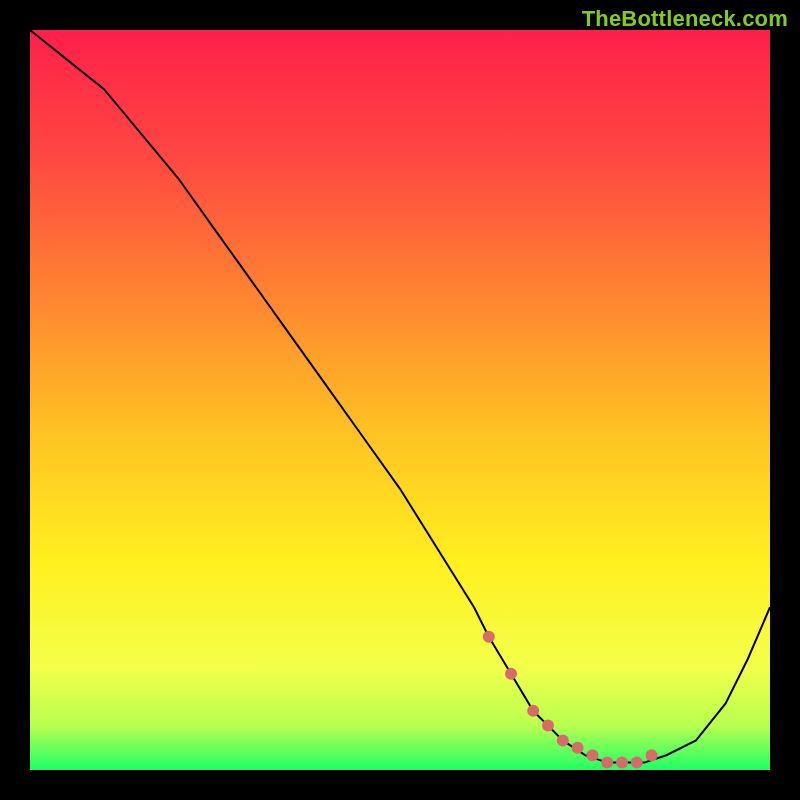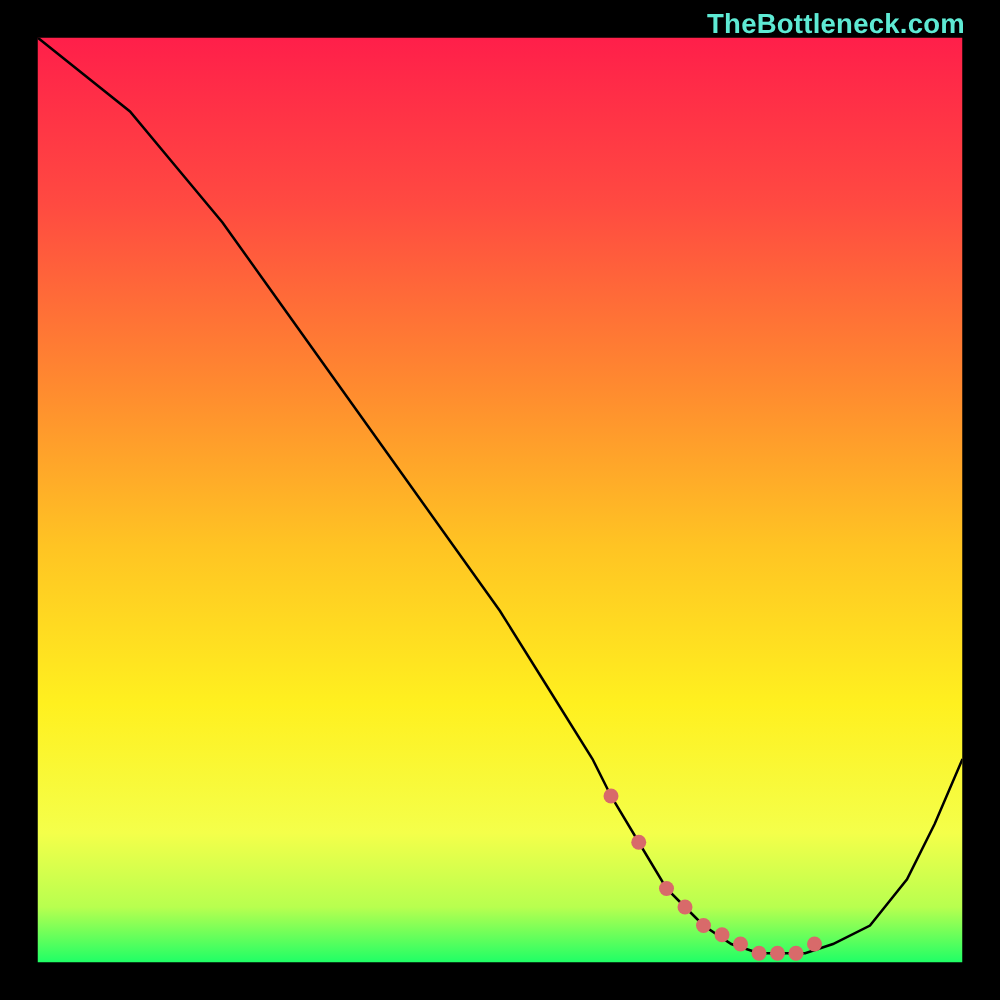--- a/index.html
+++ b/index.html
@@ -25,22 +25,22 @@
     height: 740px;
   }
   .plot svg {
     display: block;
     width: 740px;
     height: 740px;
   }
   .watermark {
     position: absolute;
     top: 6px;
-    right: 28px;
-    color: #5eead4;
+    right: 12px;
+    color: #84cc16;
     font-size: 22px;
     font-weight: 600;
     letter-spacing: 0.2px;
     user-select: none;
   }
 </style>
 </head>
 <body>
 
 <div class="stage">

